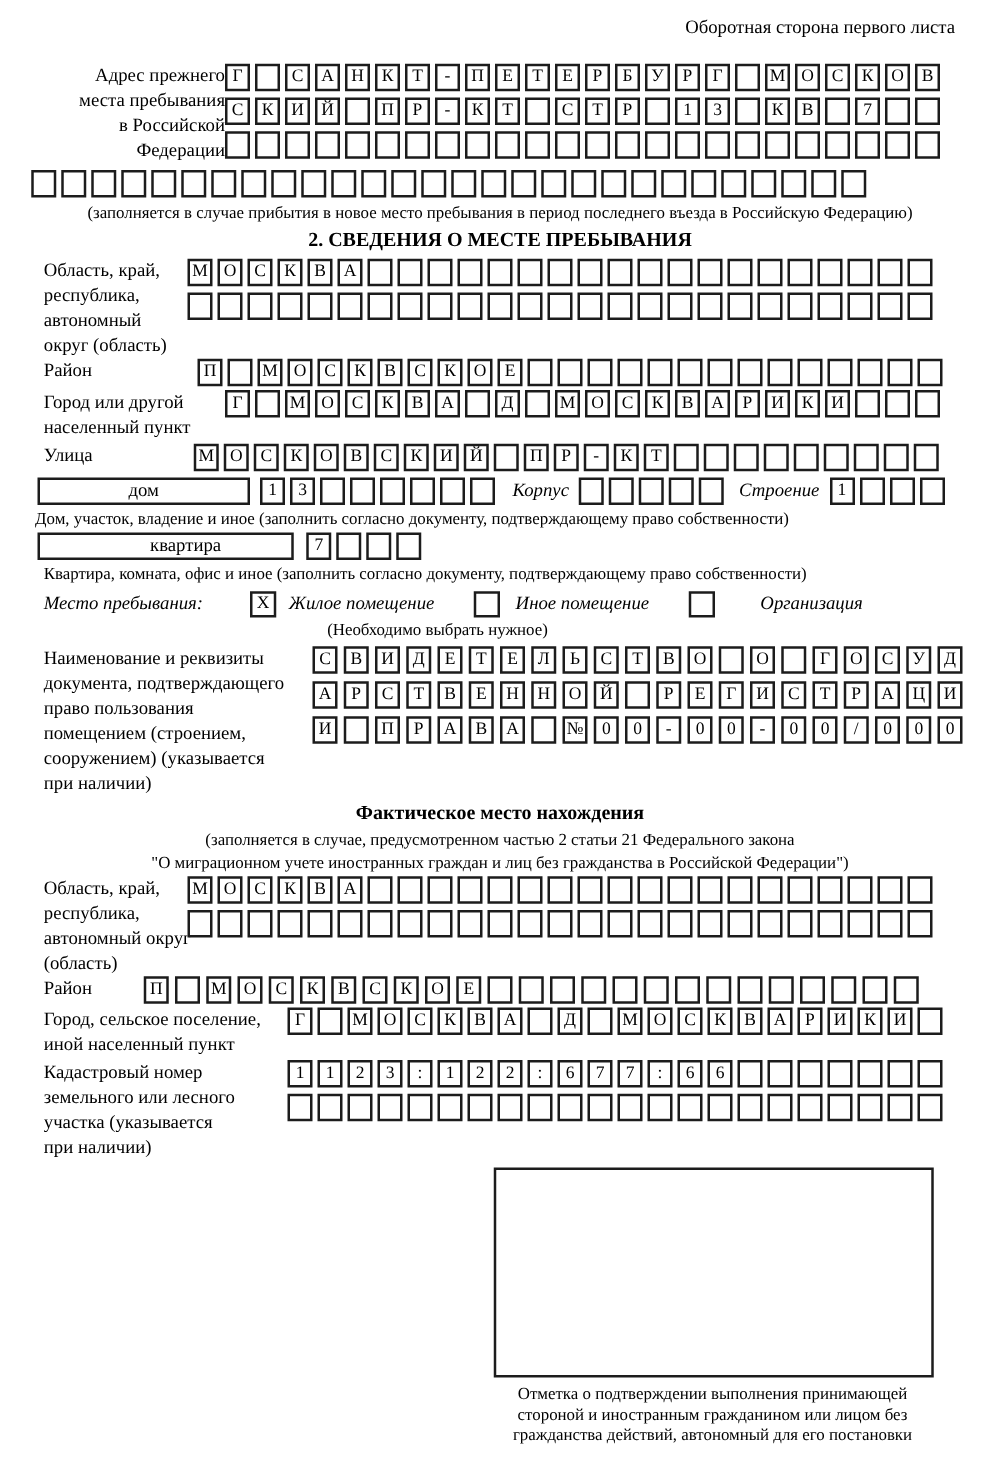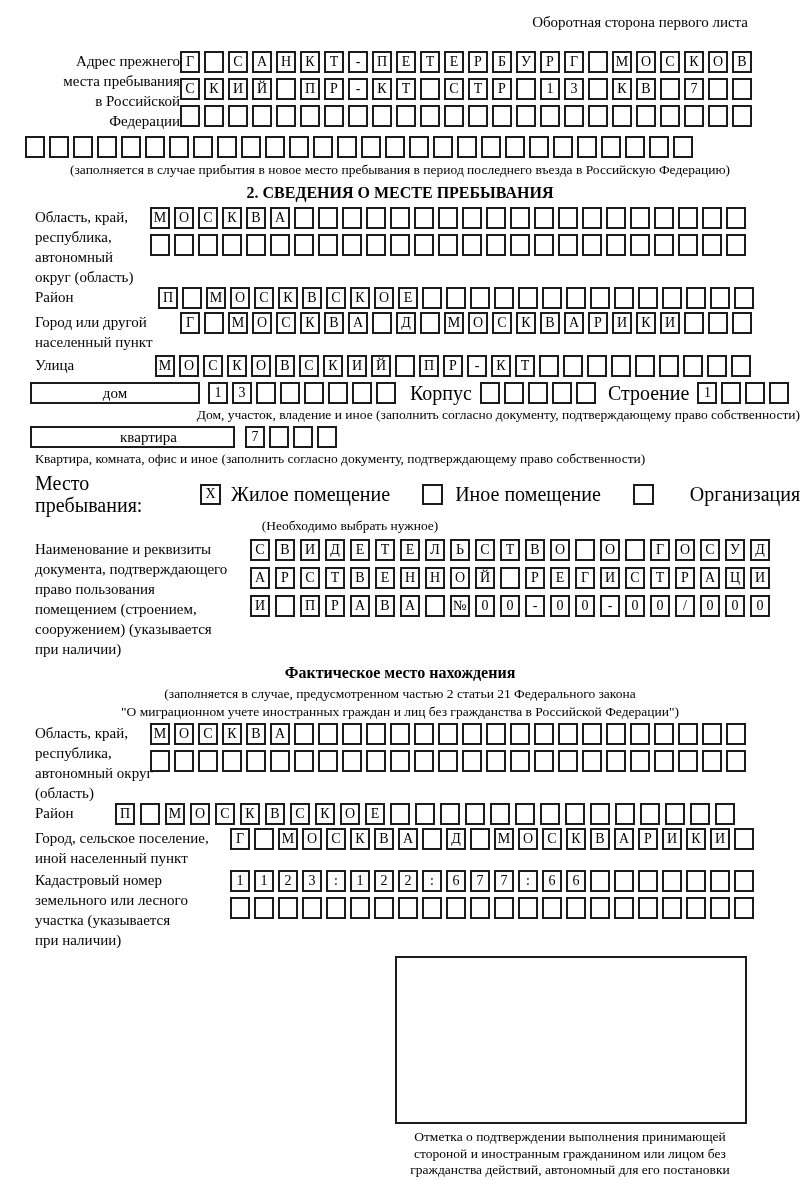--- a/index.html
+++ b/index.html
@@ -1,38 +1,38 @@
 <!DOCTYPE html>
 <html><head>
 <meta charset="utf-8">
 <style>
   * { margin:0; padding:0; box-sizing:border-box; }
   html,body { background:#fff; }
   body {
     width:800px; height:1180px; overflow:hidden; position:relative;
     font-family:"Liberation Serif", serif; color:#000;
   }
-  .hdr-note { padding-top:14px; padding-right:52px; text-align:right; font-size:15px; }
+  .hdr-note { padding-top:14px; padding-right:36px; text-align:right; font-size:15px; }
   .row { display:flex; align-items:flex-start; margin-left:35px; }
   .lab { flex:none; font-size:15px; line-height:20px; }
   .lab div { white-space:nowrap; }
   .rows { display:flex; flex-direction:column; gap:5px; }
   .cells { display:flex; gap:4px; flex:none; }
   .cells.g5 { gap:5px; }
   .cell {
     flex:none; width:20px; height:22px; border:2px solid #1c1c1c; background:#fff;
     display:flex; align-items:center; justify-content:center; font-size:14px;
   }
   .note { font-size:13.5px; line-height:17px; text-align:center; margin-top:2px; }
   .sec-title { font-size:16px; font-weight:bold; text-align:center; line-height:20px; }
   .wbox {
     flex:none; height:22px; border:2px solid #1c1c1c; background:#fff;
     display:flex; align-items:center; justify-content:center; font-size:15px;
   }
-  .inline-lab { flex:none; font-size:20px; line-height:22px; }
+  .inline-lab { flex:none; font-size:15px; line-height:22px;font-style:italic; }
   .chk {
     flex:none; width:21px; height:21px; border:2px solid #1c1c1c;
     display:flex; align-items:center; justify-content:center; font-size:14px;
   }
   .stay-row { display:flex; align-items:center; margin-left:35px; margin-top:5px; }
   .mark-box {
     margin-left:395px; margin-top:6px; width:352px; height:168px;
     border:2px solid #1c1c1c; background:#fff;
   }
   .mark-caption { margin-left:360px; margin-top:5px; width:420px;
@@ -348,21 +348,21 @@
       <span class="cell"></span>
     </div>
   <div class="inline-lab" style="margin-left:12px;">Строение</div>
   <div class="cells" style="margin-left:8px;">
       <span class="cell">1</span>
       <span class="cell"></span>
       <span class="cell"></span>
       <span class="cell"></span>
     </div>
 </div>
-<div class="note" style="text-align:right; margin-left:54px;">Дом, участок, владение и иное (заполнить согласно документу, подтверждающему право собственности)</div>
+<div class="note" style="text-align:left; margin-left:28px;">Дом, участок, владение и иное (заполнить согласно документу, подтверждающему право собственности)</div>
 
 <div class="row" style="margin-left:30px; margin-top:3px; align-items:center;">
   <div class="wbox" style="width:205px;padding-left:32px;">квартира</div>
   <div class="cells" style="margin-left:10px;">
       <span class="cell">7</span>
       <span class="cell"></span>
       <span class="cell"></span>
       <span class="cell"></span>
     </div>
 </div>

